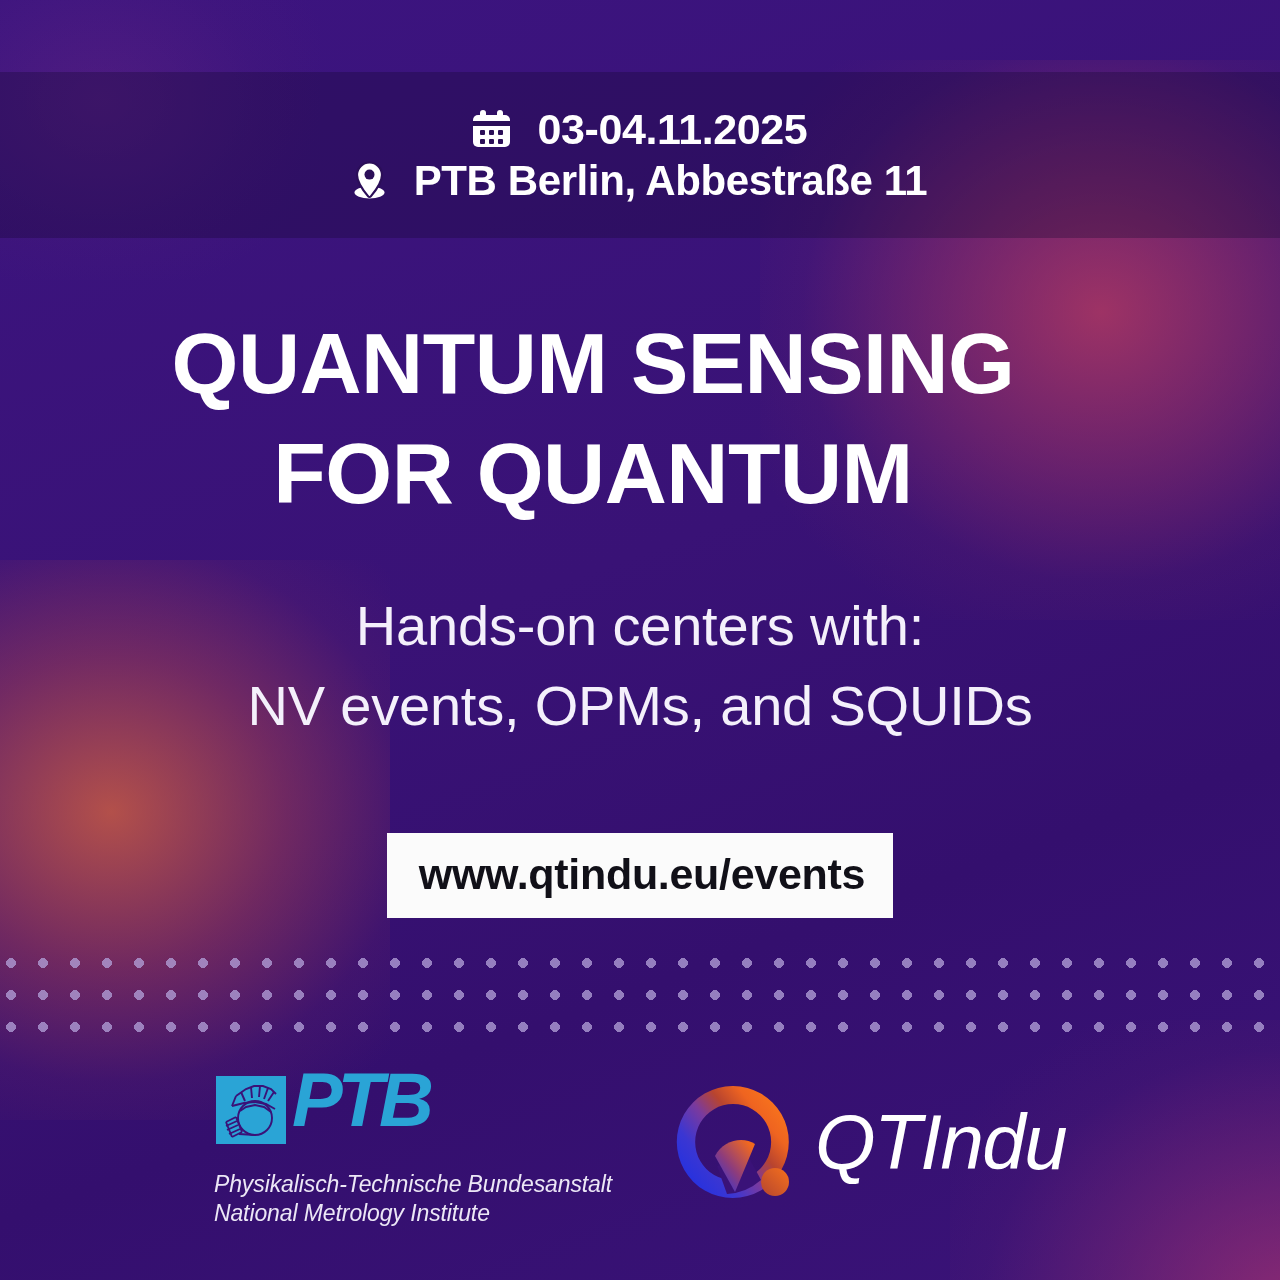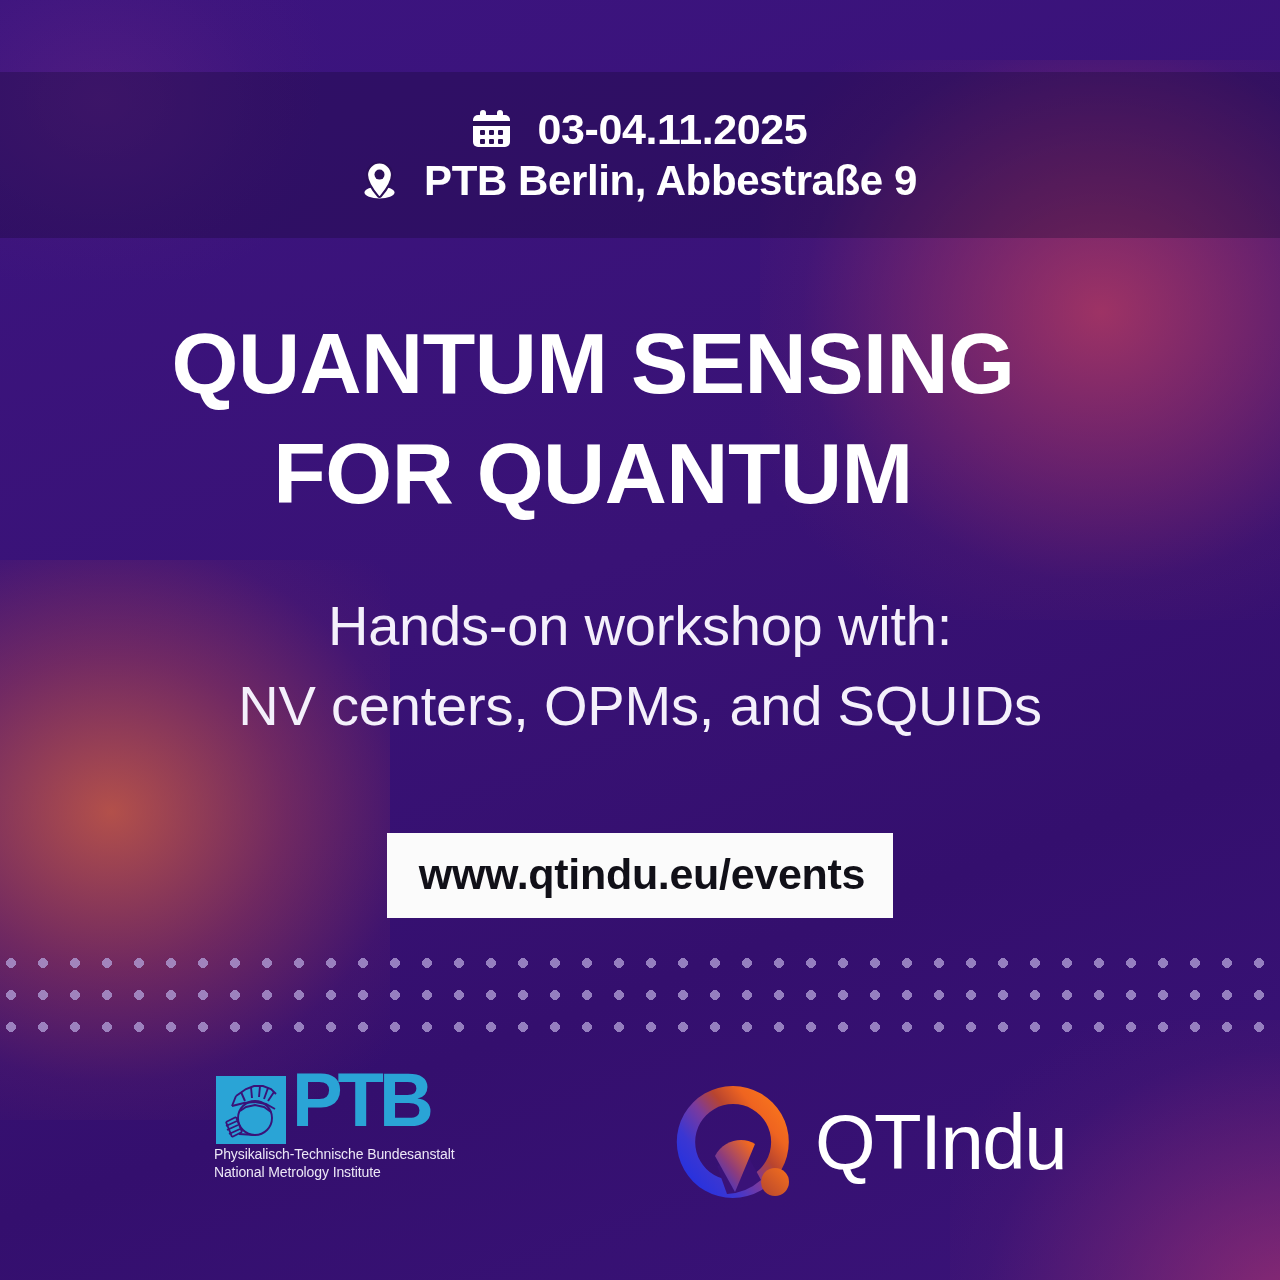--- a/index.html
+++ b/index.html
@@ -141,40 +141,41 @@
     background-size:32px 32px;
     background-repeat:repeat;
   }
 
   
   .logo-row {
     position:absolute; z-index:5;
     left:0; top:1074px; width:1280px; height:150px;
     display:flex; align-items:flex-start; justify-content:center;
     gap:110px;
+    font-style:italic;
   }
 
   
   .ptb { display:flex; flex-direction:column; width:345px; }
   .ptb-top { display:flex; align-items:flex-start; height:72px; }
   .ptb-mark { width:80px; height:72px; flex:0 0 auto; }
   .ptb-word {
     color:#2aa4d6;
     font-size:76px;
     font-weight:bold;
     line-height:0.82;
     letter-spacing:-5px;
     margin-left:-2px;
     margin-top:-5px;
     font-family:"Liberation Sans", sans-serif;
   }
   .ptb-sub {
-    margin-top:0;
+    margin-top:24px;
     color:#ece7f6;
-    font-size:14px;
+    font-size:23px;
     line-height:1.26;
     letter-spacing:-0.1px;
     white-space:nowrap;
   }
   .ptb-sub .l2 { display:block; }
 
   
   .qti { display:flex; align-items:center; gap:18px; margin-top:4px;justify-content:space-between; }
   .qti-mark { width:128px; height:128px; flex:0 0 auto; }
   .qti-word {
@@ -217,33 +218,33 @@
 
     <div class="header-line loc">
       <span class="pin-icon">
         <svg viewBox="0 0 33 38" width="33" height="38" aria-hidden="true">
           <ellipse cx="16.5" cy="31.5" rx="15" ry="6" fill="#ffffff"></ellipse>
           <path d="M16.5 1.5 C9.6 1.5 4 7.1 4 14 C4 21.2 12.6 32.3 15.2 35.4 C15.9 36.2 17.1 36.2 17.8 35.4 C20.4 32.3 29 21.2 29 14 C29 7.1 23.4 1.5 16.5 1.5 Z" fill="#ffffff"></path>
           <path d="M16.5 1.5 C9.6 1.5 4 7.1 4 14 C4 21.2 12.6 32.3 15.2 35.4 C15.9 36.2 17.1 36.2 17.8 35.4 C20.4 32.3 29 21.2 29 14 C29 7.1 23.4 1.5 16.5 1.5 Z" fill="none" stroke="#2b0e58" stroke-width="2.2"></path>
           <circle cx="16.5" cy="13.6" r="5.0" fill="#2b0e58"></circle>
         </svg>
       </span>
-      <span>PTB Berlin, Abbestraße 9</span>
+      <span>PTB Berlin, Abbestraße 11</span>
     </div>
 
   </div>
 
   <h1 class="title">
     <span>QUANTUM SENSING</span>
     <span class="l2">FOR QUANTUM</span>
   </h1>
 
   <div class="subtitle">
-    <span>Hands-on workshop with:</span>
-    <span class="s2">NV centers, OPMs, and SQUIDs</span>
+    <span>Hands-on centers with:</span>
+    <span class="s2">NV events, OPMs, and SQUIDs</span>
   </div>
 
   <div class="url-wrap">
     <div class="url-box">www.qtindu.eu/events</div>
   </div>
 
   <div class="dots"></div>
 
   <div class="logo-row">
 

